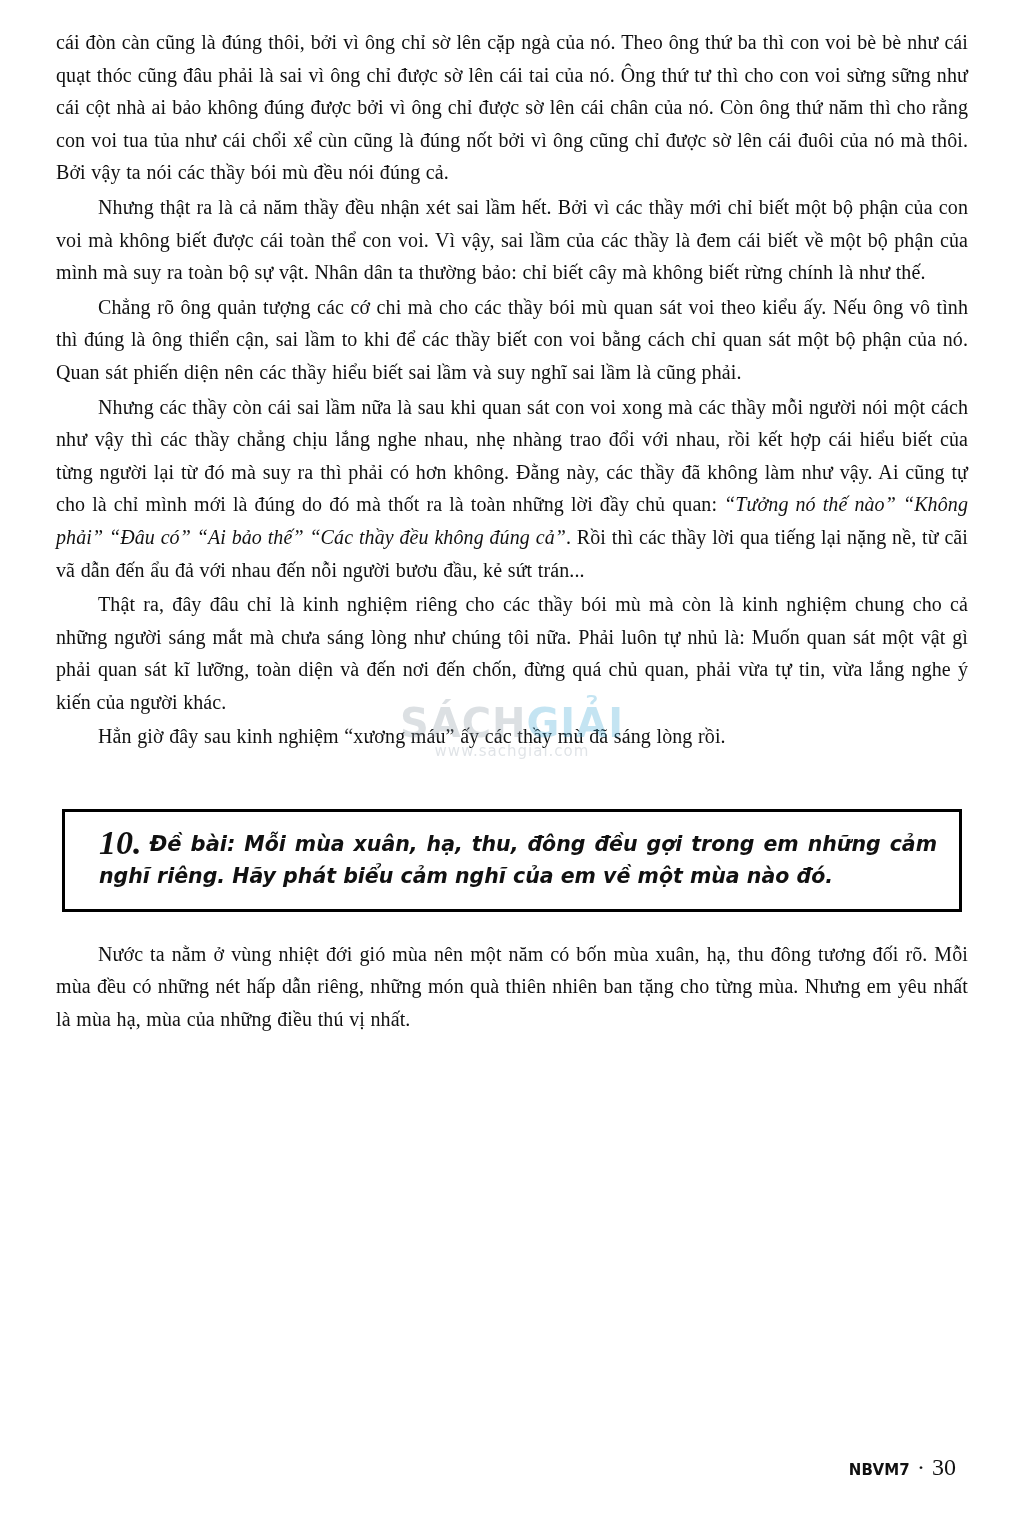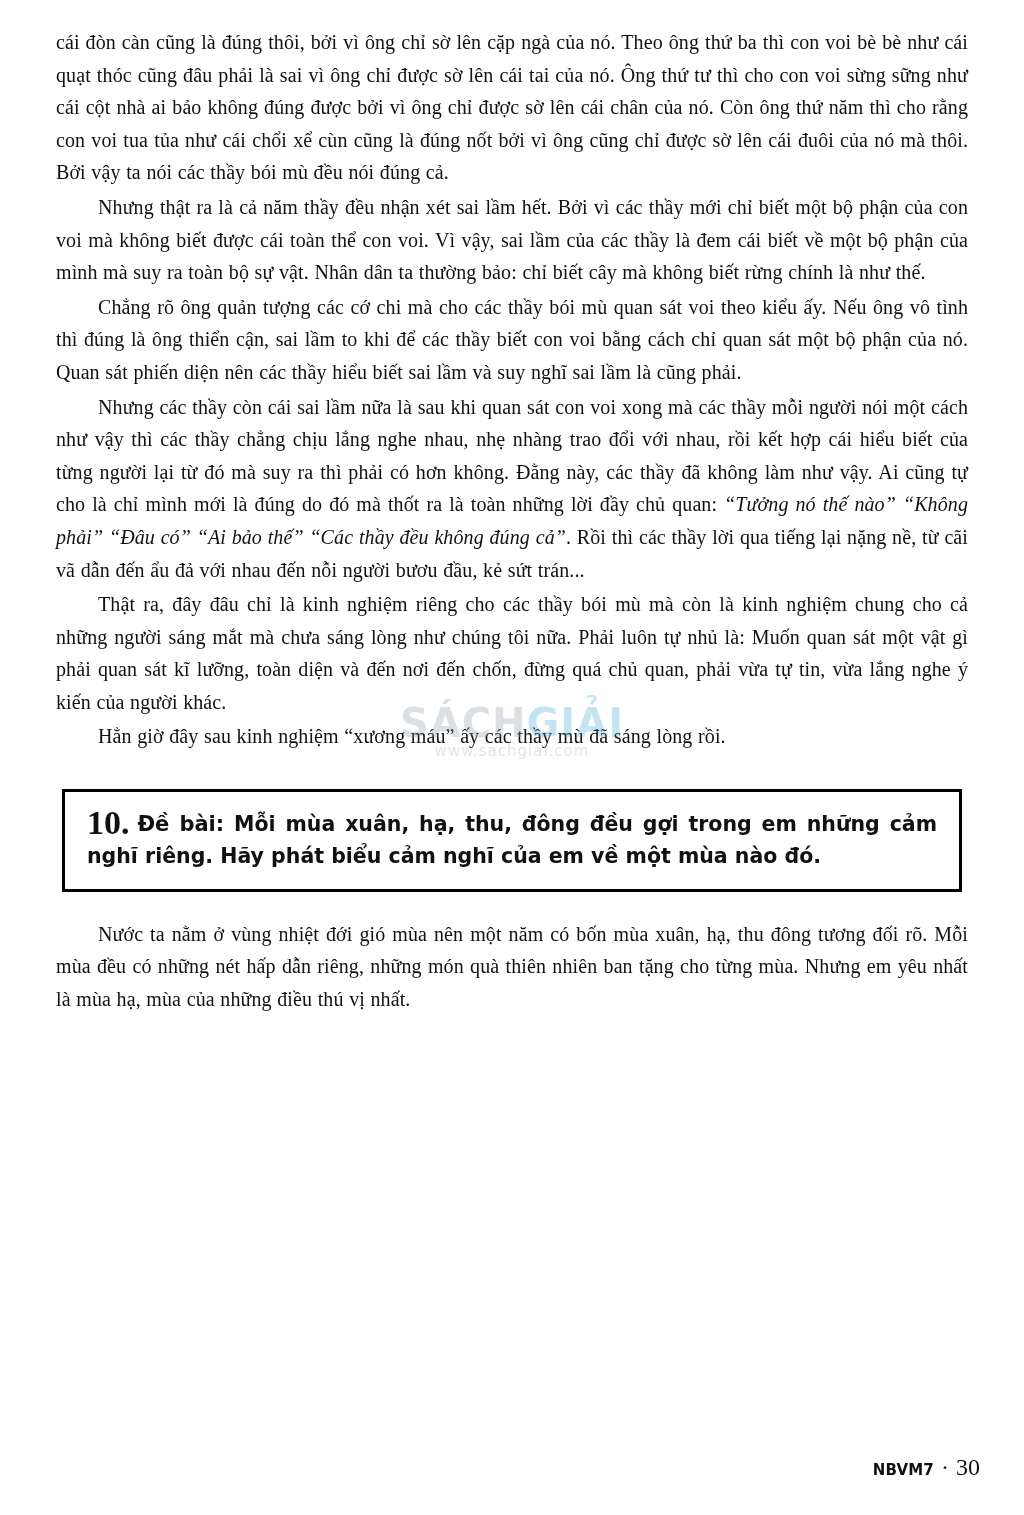--- a/index.html
+++ b/index.html
@@ -30,23 +30,24 @@
     letter-spacing: 0.1px;
     word-spacing: 0.5px;
   }
   .body-text p.no-indent {
     text-indent: 0;
   }
   .quote-italic { font-style: italic; }
 
   .exercise-box {
     border: 3px solid #000000;
-    margin: 36px 6px 26px 6px;
-    padding: 14px 22px 16px 22px;
+    margin: 56px 6px 26px 6px;
+    padding: 14px 22px 16px 34px;
     box-sizing: border-box;
+    font-style: italic;
   }
   .exercise-inner {
     font-family: "DejaVu Sans", sans-serif;
     font-weight: bold;
     font-size: 20.5px;
     line-height: 1.55;
     text-align: justify;
   }
   .exercise-num {
     font-family: "Liberation Serif", serif;
@@ -64,21 +65,21 @@
   .section-heading {
     text-align: center;
     font-family: "DejaVu Sans", sans-serif;
     font-weight: bold;
     font-size: 23px;
     letter-spacing: 0.6px;
     margin: 8px 0 12px 0;
   }
   .footer {
     position: absolute;
-    right: 44px;
+    right: 68px;
     bottom: 34px;
     display: flex;
     align-items: baseline;
     gap: 7px;
   }
   .footer-code {
     font-family: "DejaVu Sans", sans-serif;
     font-weight: bold;
     font-size: 15px;
     letter-spacing: 0.2px;

